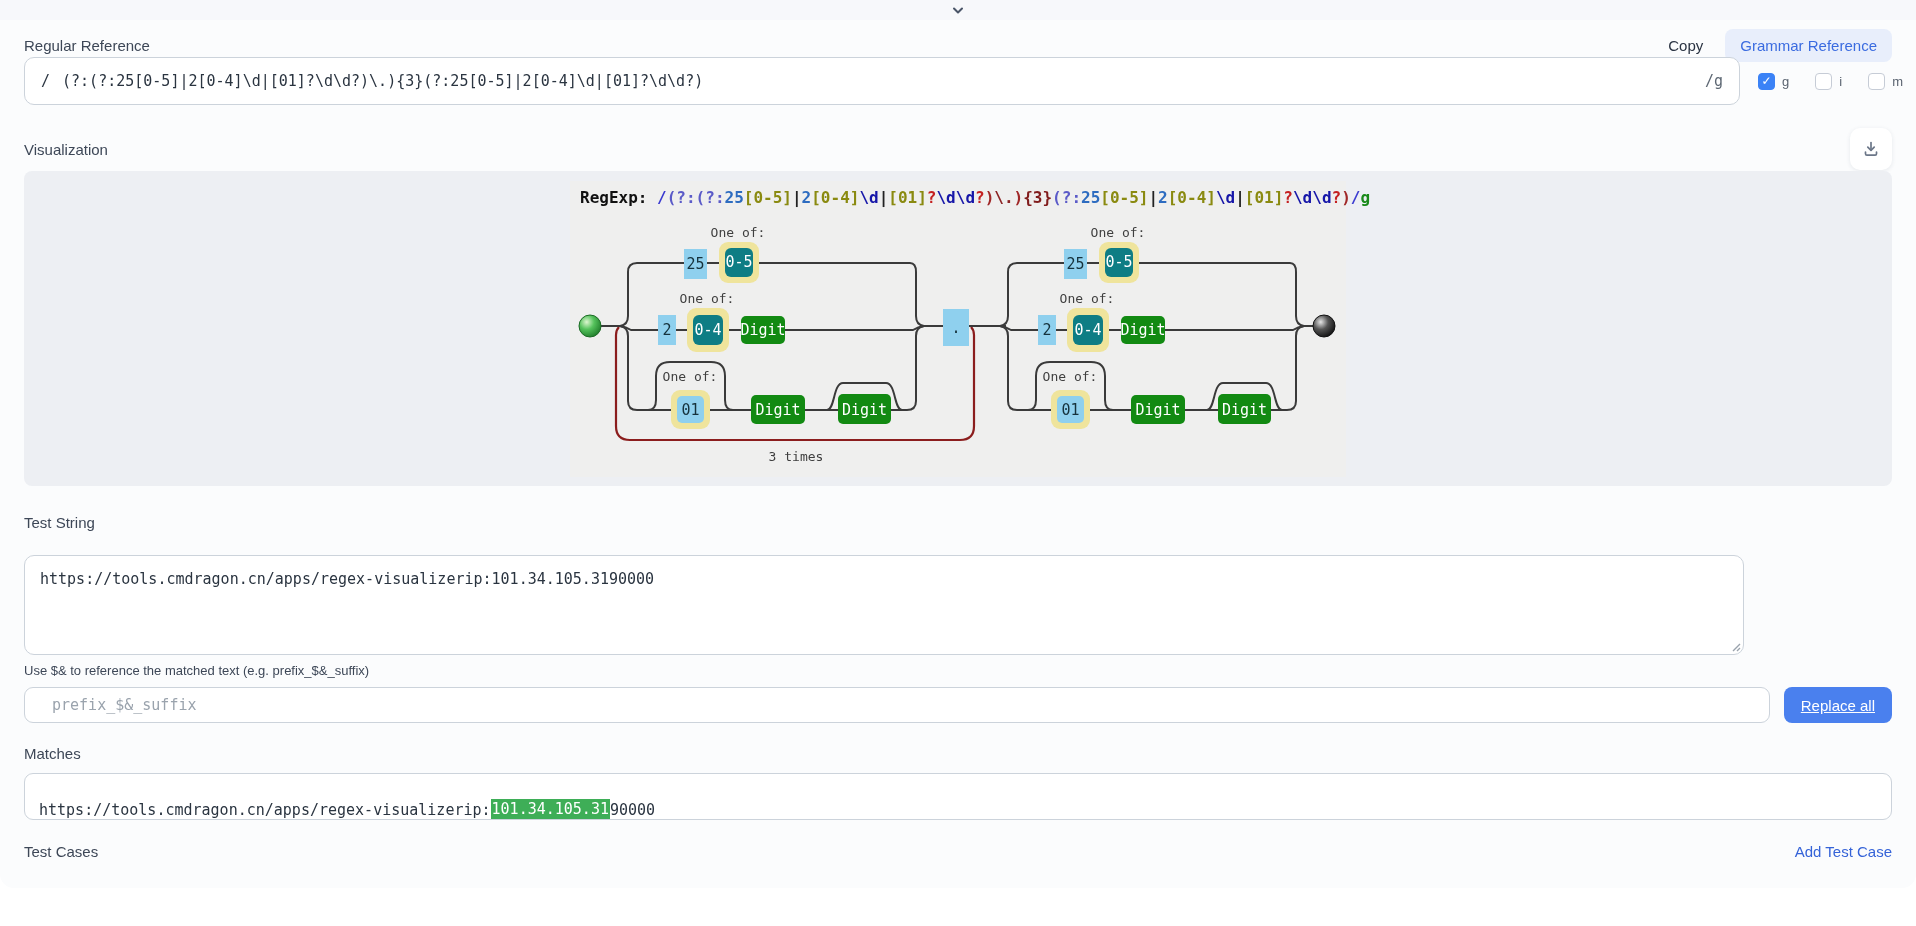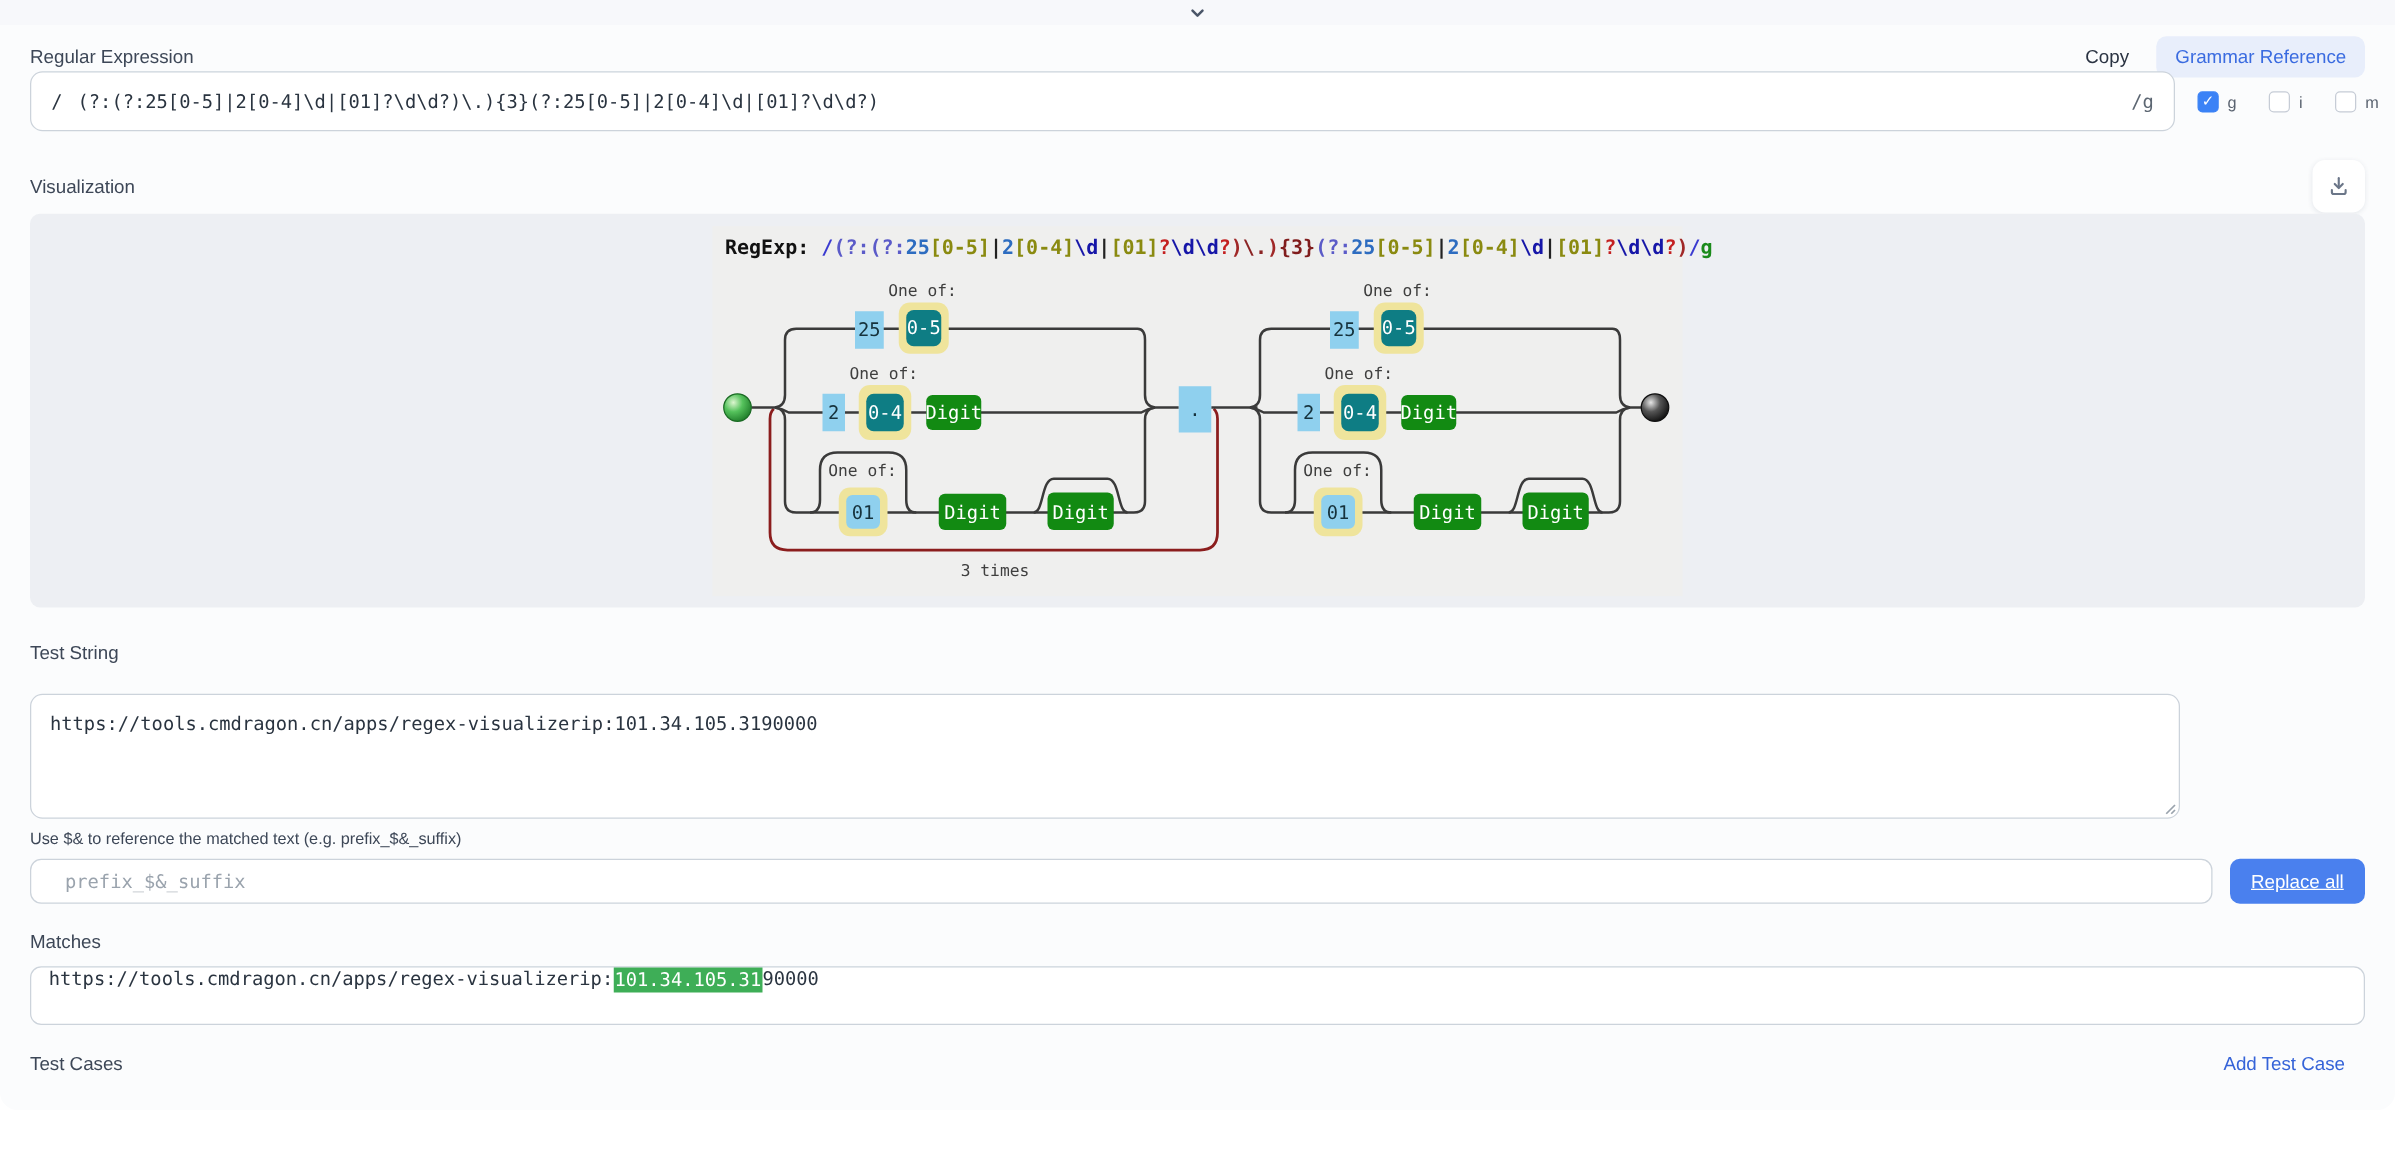--- a/index.html
+++ b/index.html
@@ -54,42 +54,42 @@
 
   
   .helper-label { top:643px; left:24px; font-size:13px; color:#3d4757; }
   .replace-row { top:667px; left:24px; right:24px; height:36px; display:flex; align-items:center; gap:14px; }
   .replace-input { flex:1; height:36px; border:1px solid #ccd3db; border-radius:9px; background:#fff; padding:0 27px; font-size:15px; color:#2a3440; }
   .replace-input::placeholder { color:#9aa3ad; opacity:1; }
   .replace-btn { height:36px; padding:0 17px; background:var(--btn-bg,#4a80ee); color:#ffffff; font-size:15px; border:none; border-radius:8px; cursor:pointer; font-family:inherit;text-decoration:underline; }
 
   
   .matches-label { top:725px; left:24px; }
-  .matches-box { top:753px; left:24px; width:1868px; height:47px; background:#fff; border:1px solid #ccd3db; border-radius:9px; display:flex; align-items:flex-start; padding:0 14px; font-size:15px; color:#2a3440; }
+  .matches-box { top:753px; left:24px; width:1868px; height:47px; background:#fff; border:1px solid #ccd3db; border-radius:9px; display:flex; align-items:flex-end; padding:0 14px; font-size:15px; color:#2a3440; }
   .hl { background:var(--hl-bg,#3eae57); color:#fff; padding:1px 1px; }
 
   
-  .tc-row { top:820px; left:24px; right:40px; height:22px; display:flex; align-items:center; }
+  .tc-row { top:820px; left:24px; right:24px; height:22px; display:flex; align-items:center; }
   .add-tc { margin-left:auto; font-size:15px; color:var(--link,#3563d8); background:none; border:none; cursor:pointer; font-family:inherit; }
 </style>
 </head>
 <body>
 
 <div class="top-strip">
   <div class="chevron-btn">
     <svg width="18" height="18" viewBox="0 0 18 18">
         <path d="M5 6.5 L9 10.5 L13 6.5" fill="none" stroke="#4a5568" stroke-width="2" stroke-linecap="round" stroke-linejoin="round"></path>
       </svg>
   </div>
 </div>
 
 <div class="card">
 
   <div class="abs row-header">
-    <span class="section-label">Regular Expression</span>
+    <span class="section-label">Regular Reference</span>
     <span class="spacer"></span>
     <button class="copy-btn">Copy</button>
     <button class="grammar-btn">Grammar Reference</button>
   </div>
 
   <div class="abs regex-row">
     <div class="regex-input mono">
       <span class="slash-prefix">/</span>
       <span class="regex-value">(?:(?:25[0-5]|2[0-4]\d|[01]?\d\d?)\.){3}(?:25[0-5]|2[0-4]\d|[01]?\d\d?)</span>
       <span class="slash-suffix">/g</span>

